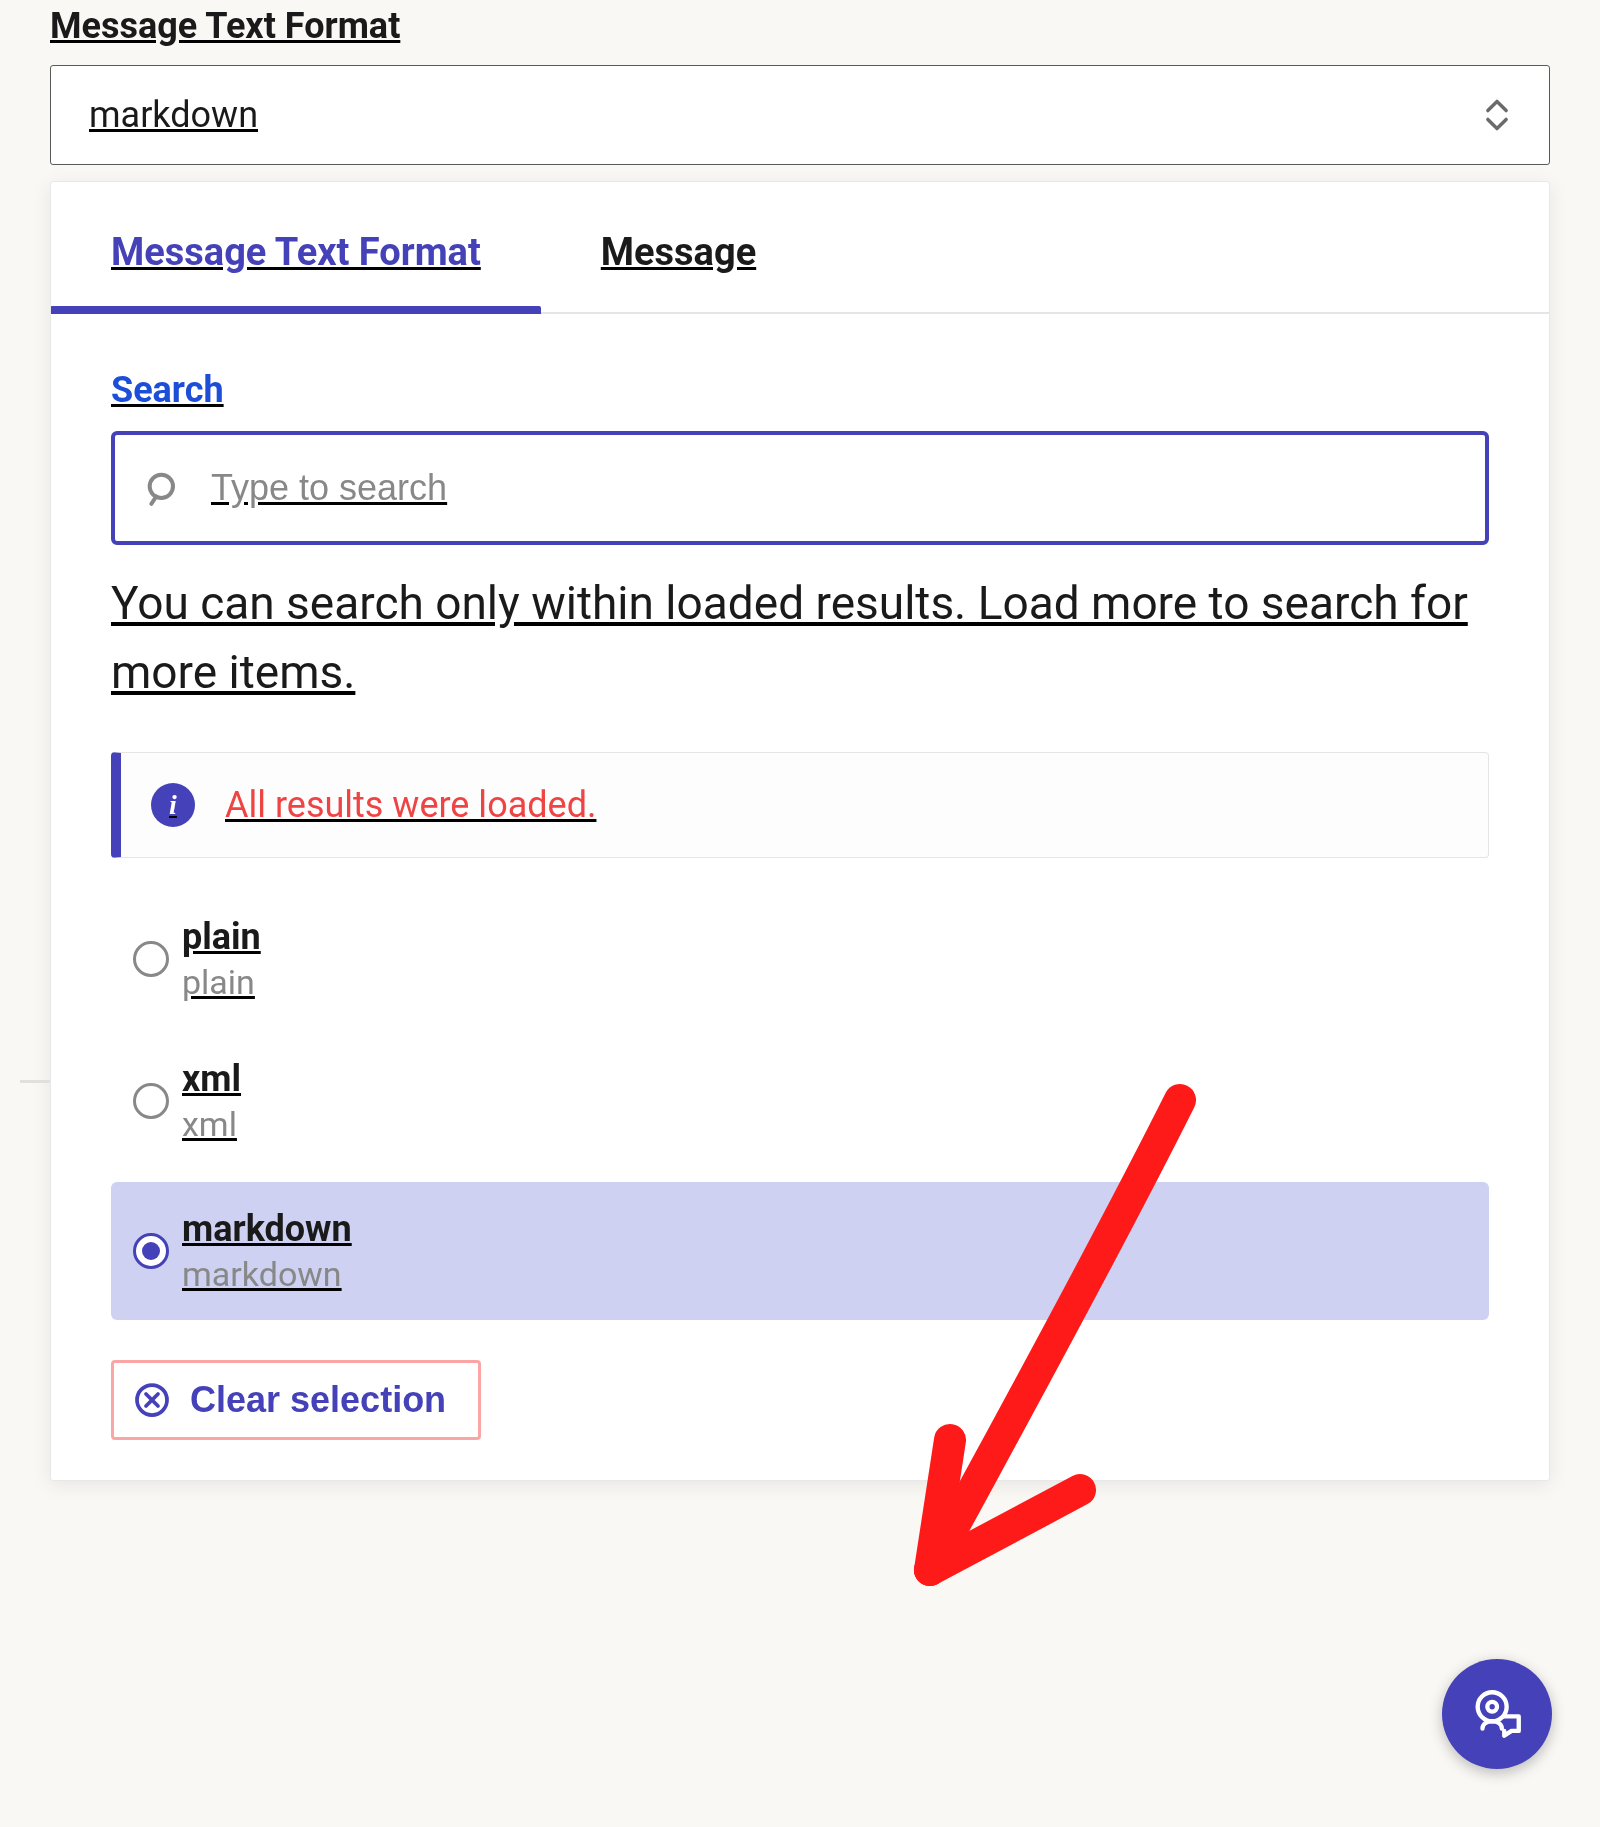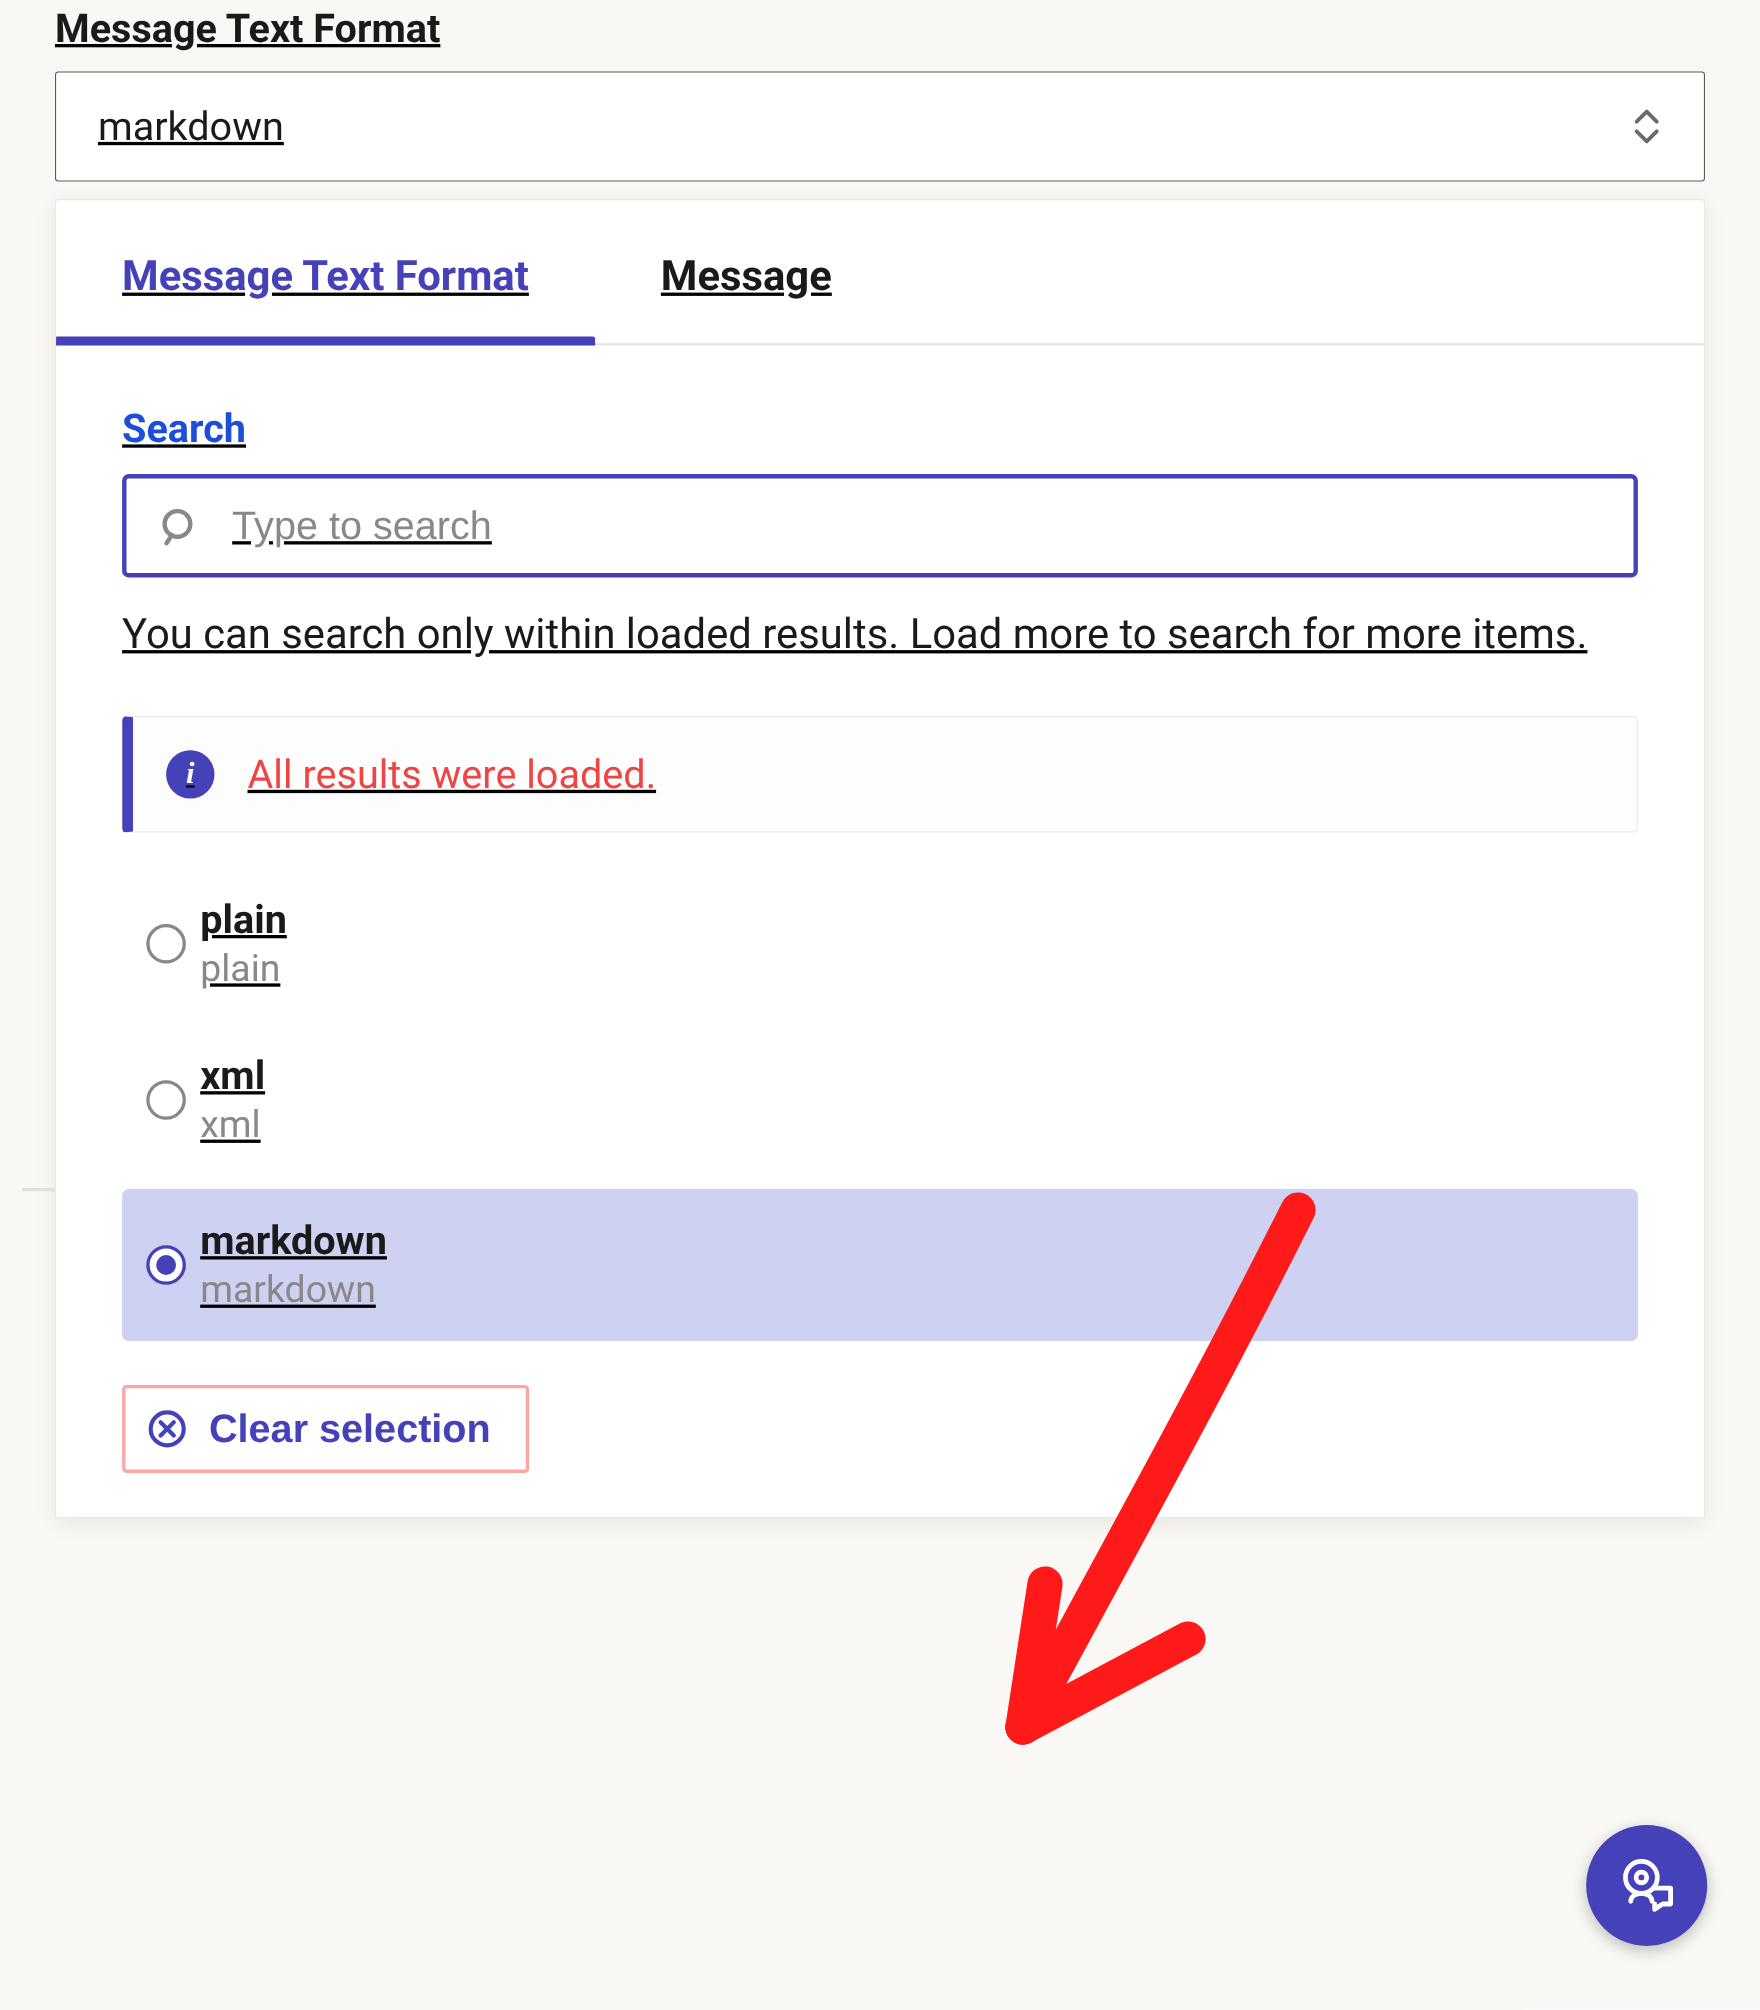--- a/index.html
+++ b/index.html
@@ -91,42 +91,42 @@
       font-size: 36px;
       font-weight: 700;
       color: #1d4ed8;
       margin-bottom: 20px;
     }
     .search-field {
       display: flex;
       align-items: center;
       border: 4px solid #4541b8;
       border-radius: 6px;
-      padding: 22px 28px;
+      padding: 32px 28px;
       gap: 28px;
       margin-bottom: 24px;
     }
     .search-field svg {
       width: 40px;
       height: 40px;
       color: #888;
       flex-shrink: 0;
     }
     .search-input {
       border: none;
       outline: none;
       font-size: 36px;
       width: 100%;
       color: #1a1a1a;
     }
     .search-input::placeholder {
       color: #888;
     }
     .help-text {
-      font-size: 38px;
+      font-size: 46px;
       color: #1a1a1a;
       line-height: 1.5;
       margin-bottom: 45px;
     }
     .notice {
       display: flex;
       align-items: center;
       gap: 30px;
       background: #fdfdfd;
       border: 1px solid #e5e5e5;

